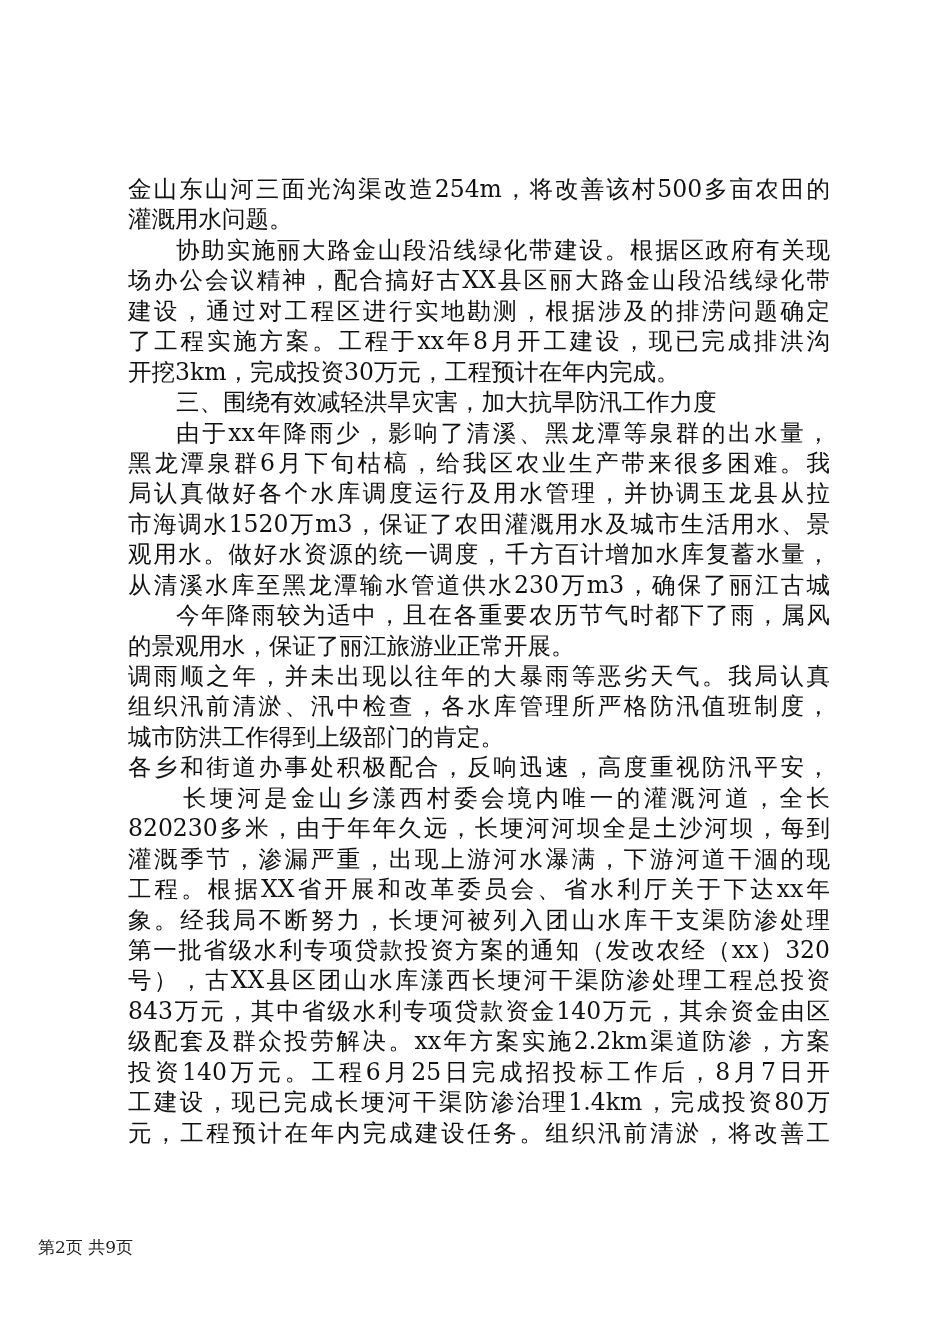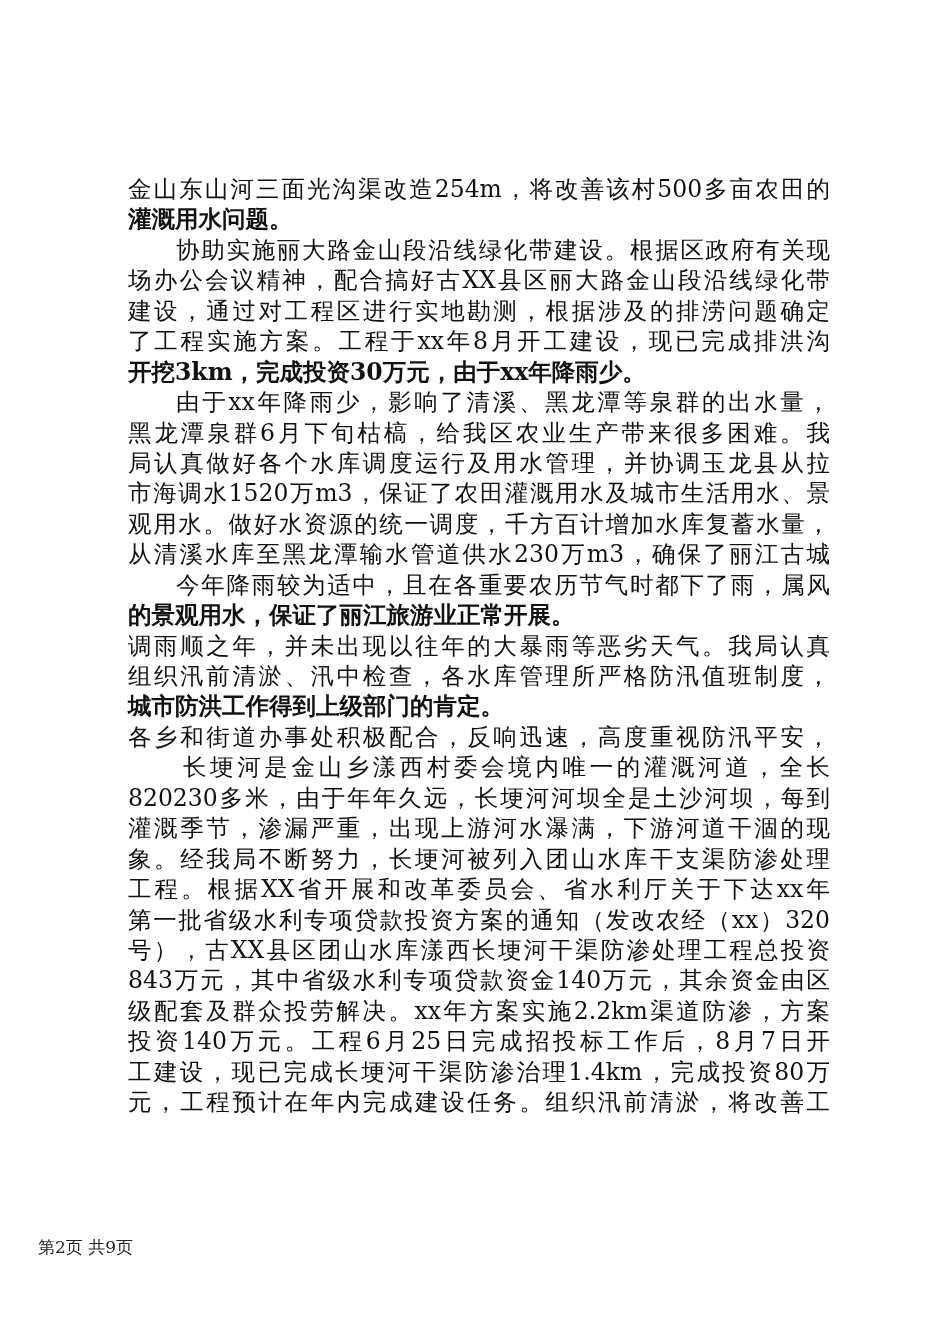--- a/index.html
+++ b/index.html
@@ -34,21 +34,20 @@
       height: 30.45px;
       line-height: 30.45px;
       font-size: 23.5px;
       white-space: nowrap;
       text-align: justify;
       text-align-last: justify;
       letter-spacing: 0;
     }
     .line.last {
       text-align-last: left;
-      font-weight: bold;
     }
     .line.indent {
       padding-left: 48px;
     }
     .line.indent-sm {
       padding-left: 55px;
     }
     .footer {
       position: absolute;
       left: 0;
@@ -64,38 +63,39 @@
 <body>
 
 <div class="page">
   <div class="content">
     <span class="line">金山东山河三面光沟渠改造254m，将改善该村500多亩农田的</span>
     <span class="line last">灌溉用水问题。</span>
     <span class="line indent">协助实施丽大路金山段沿线绿化带建设。根据区政府有关现</span>
     <span class="line">场办公会议精神，配合搞好古XX县区丽大路金山段沿线绿化带</span>
     <span class="line">建设，通过对工程区进行实地勘测，根据涉及的排涝问题确定</span>
     <span class="line">了工程实施方案。工程于xx年8月开工建设，现已完成排洪沟</span>
-    <span class="line last">开挖3km，完成投资30万元，由于xx年降雨少。</span>
+    <span class="line last">开挖3km，完成投资30万元，工程预计在年内完成。</span>
+    <span class="line indent last">三、围绕有效减轻洪旱灾害，加大抗旱防汛工作力度</span>
     <span class="line indent">由于xx年降雨少，影响了清溪、黑龙潭等泉群的出水量，</span>
     <span class="line">黑龙潭泉群6月下旬枯槁，给我区农业生产带来很多困难。我</span>
     <span class="line">局认真做好各个水库调度运行及用水管理，并协调玉龙县从拉</span>
     <span class="line">市海调水1520万m3，保证了农田灌溉用水及城市生活用水、景</span>
     <span class="line">观用水。做好水资源的统一调度，千方百计增加水库复蓄水量，</span>
     <span class="line">从清溪水库至黑龙潭输水管道供水230万m3，确保了丽江古城</span>
     <span class="line indent">今年降雨较为适中，且在各重要农历节气时都下了雨，属风</span>
     <span class="line last">的景观用水，保证了丽江旅游业正常开展。</span>
     <span class="line">调雨顺之年，并未出现以往年的大暴雨等恶劣天气。我局认真</span>
     <span class="line">组织汛前清淤、汛中检查，各水库管理所严格防汛值班制度，</span>
     <span class="line last">城市防洪工作得到上级部门的肯定。</span>
     <span class="line">各乡和街道办事处积极配合，反响迅速，高度重视防汛平安，</span>
     <span class="line indent-sm">长埂河是金山乡漾西村委会境内唯一的灌溉河道，全长</span>
     <span class="line">820230多米，由于年年久远，长埂河河坝全是土沙河坝，每到</span>
     <span class="line">灌溉季节，渗漏严重，出现上游河水瀑满，下游河道干涸的现</span>
+    <span class="line">工程。根据XX省开展和改革委员会、省水利厅关于下达xx年</span>
     <span class="line">象。经我局不断努力，长埂河被列入团山水库干支渠防渗处理</span>
-    <span class="line">工程。根据XX省开展和改革委员会、省水利厅关于下达xx年</span>
     <span class="line">第一批省级水利专项贷款投资方案的通知（发改农经（xx）320</span>
     <span class="line">号），古XX县区团山水库漾西长埂河干渠防渗处理工程总投资</span>
     <span class="line">843万元，其中省级水利专项贷款资金140万元，其余资金由区</span>
     <span class="line">级配套及群众投劳解决。xx年方案实施2.2km渠道防渗，方案</span>
     <span class="line">投资140万元。工程6月25日完成招投标工作后，8月7日开</span>
     <span class="line">工建设，现已完成长埂河干渠防渗治理1.4km，完成投资80万</span>
     <span class="line">元，工程预计在年内完成建设任务。组织汛前清淤，将改善工</span>
   </div>
 
   <div class="footer">第2页 共9页</div>

